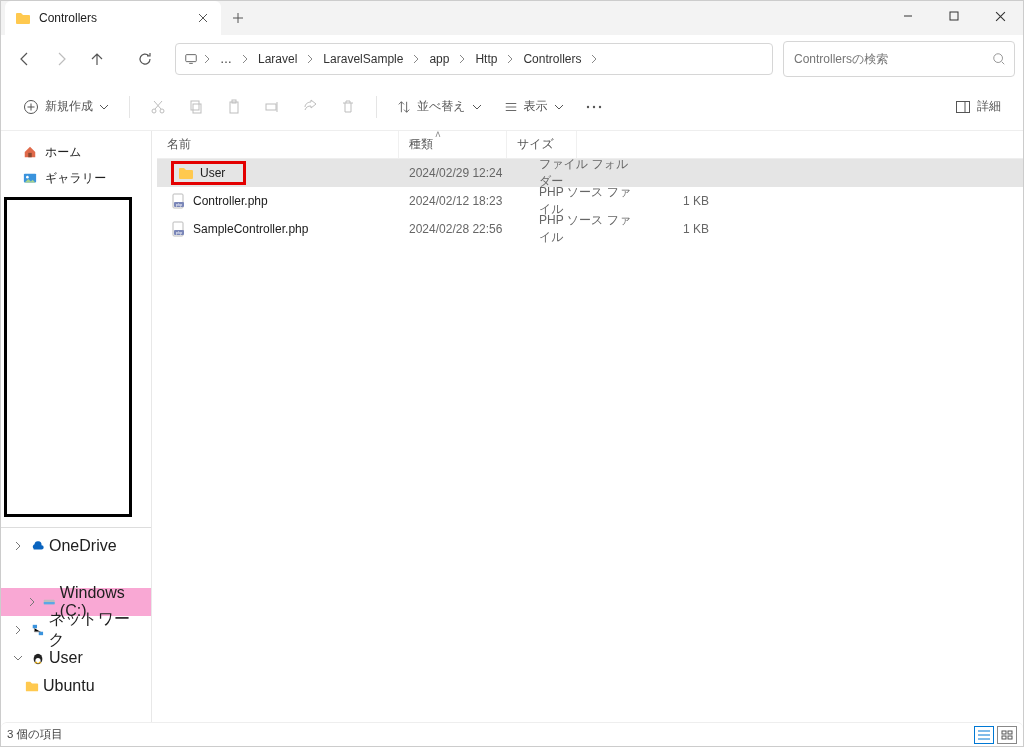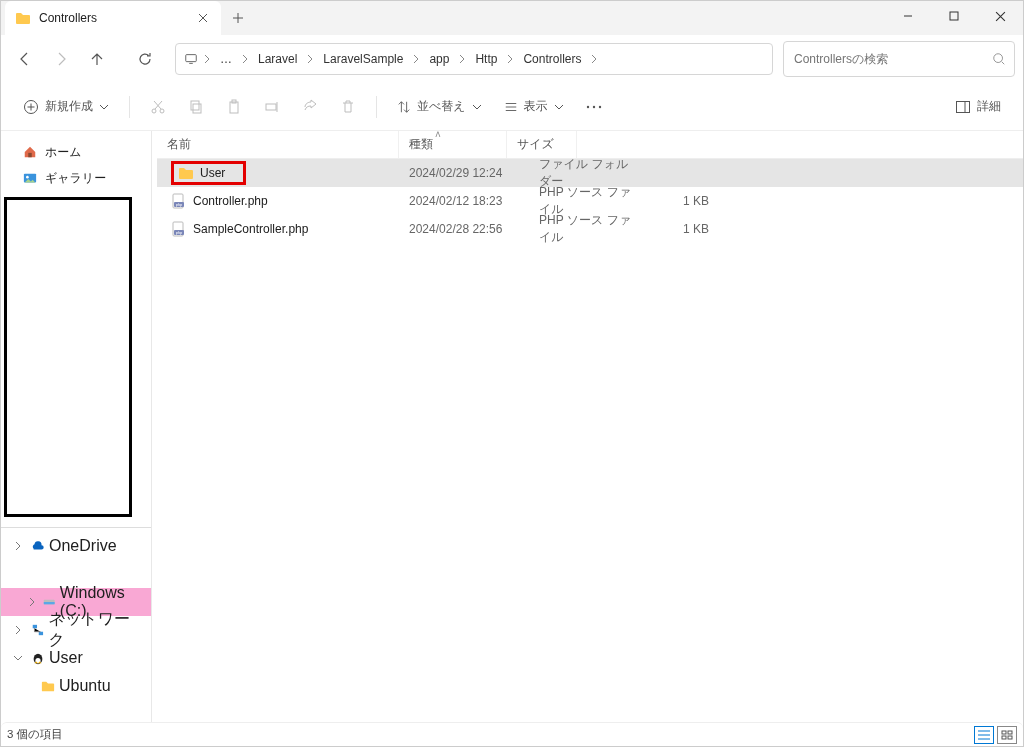--- a/index.html
+++ b/index.html
@@ -343,21 +343,21 @@
               <path fill="none" stroke="#777" d="M1 3l4 4 4-4"></path>
             </svg>
           </span>
         <svg width="14" height="14" viewBox="0 0 16 16">
             <ellipse cx="8" cy="9" rx="5" ry="6" fill="#222"></ellipse>
             <ellipse cx="8" cy="11" rx="3" ry="3" fill="#fff"></ellipse>
             <path fill="#f5b301" d="M4 14l2-2 2 2zM8 14l2-2 2 2z"></path>
           </svg>
         <span>User</span>
       </div>
-      <div class="tree-item" style="padding-left:40px">
+      <div class="tree-item" style="padding-left:24px">
         <svg width="14" height="14" viewBox="0 0 16 16">
             <path class="ico-folder" d="M1 4a1 1 0 0 1 1-1h4l2 2h6a1 1 0 0 1 1 1v7a1 1 0 0 1-1 1H2a1 1 0 0 1-1-1z"></path>
           </svg>
         <span>Ubuntu</span>
       </div>
     </div>
 
     <div class="splitter"></div>
 
     <div class="content">

